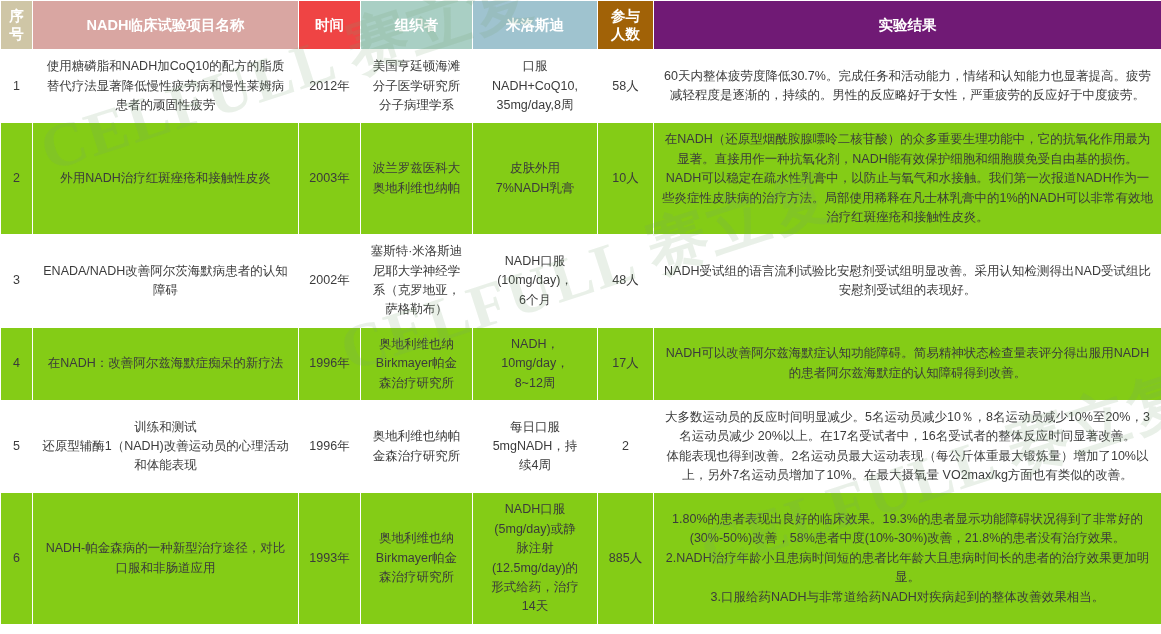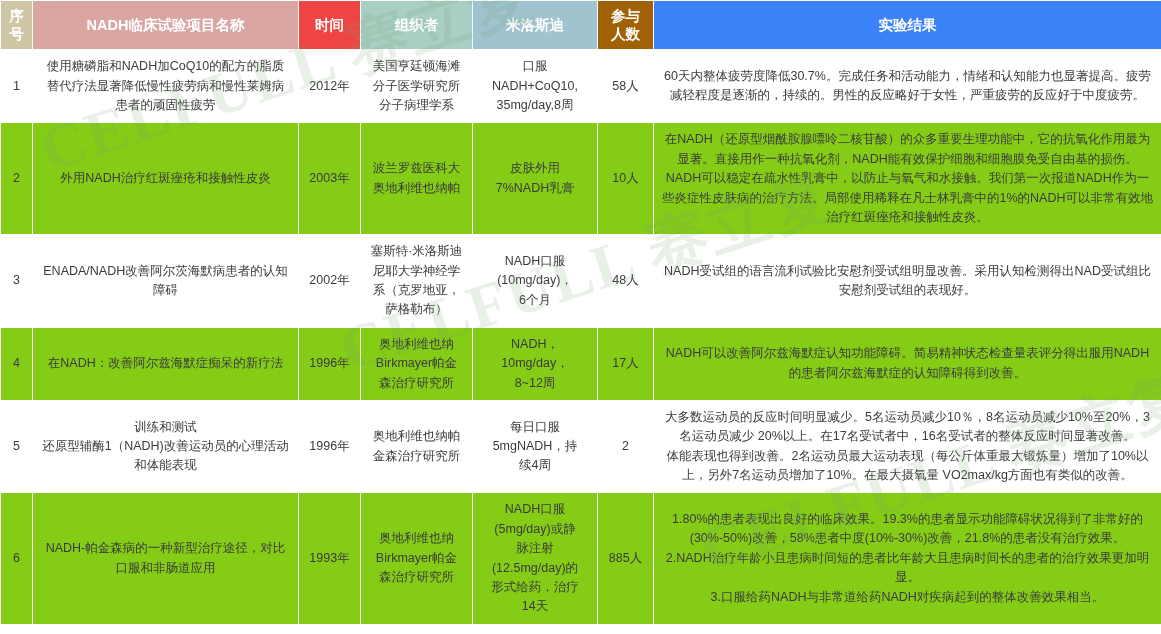--- a/index.html
+++ b/index.html
@@ -63,21 +63,21 @@
   .col-inter { width: 125px; }
   .col-num   { width: 56px; }
   .col-res   { width: 508px; }
 
   th.h-no    { background: #cfc6a6; }
   th.h-title { background: #d9a6a2; }
   th.h-year  { background: #ef4444; margin-top: 20px; }
   th.h-org   { background: #a9cfc4; margin-top: 32px; }
   th.h-inter { background: #9fc3cf; }
   th.h-num   { background: #a16207; }
-  th.h-res   { background: #3b82f6; }
+  th.h-res   { background: #701a75; }
 
   tr.row-even td { background: #ffffff; }
   tr.row-odd  td { background: #84cc16; }
 
   td.c-center { text-align: center; }
   td.c-no     { text-align: center; color: #444; font-size: 13px; }
   td.c-result { text-align: center; }
 
   .cell-text { display: block; white-space: pre-line; }
 </style>

